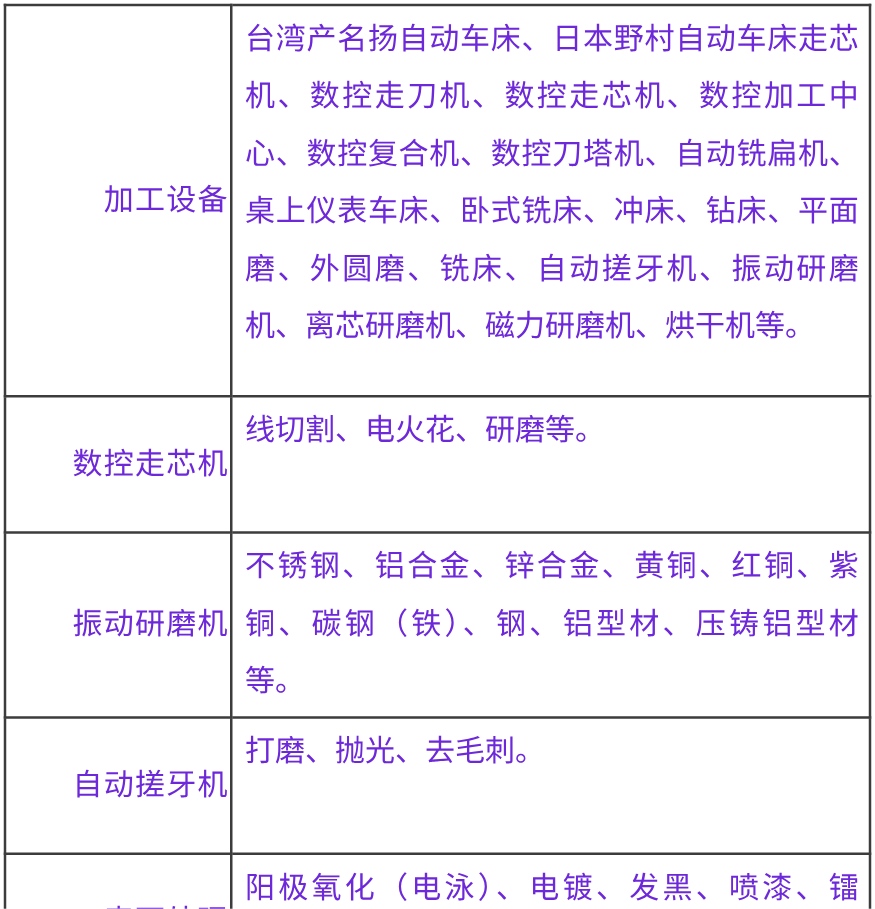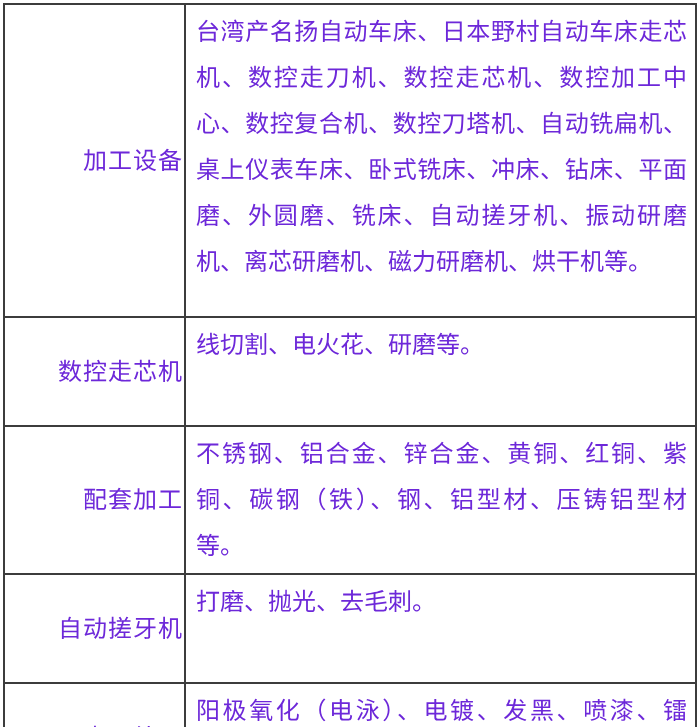--- a/index.html
+++ b/index.html
@@ -58,21 +58,21 @@
     <tbody>
       <tr class="r0">
         <td class="label-cell">加工设备</td>
         <td class="content-cell">台湾产名扬自动车床、日本野村自动车床走芯机、数控走刀机、数控走芯机、数控加工中心、数控复合机、数控刀塔机、自动铣扁机、桌上仪表车床、卧式铣床、冲床、钻床、平面磨、外圆磨、铣床、自动搓牙机、振动研磨机、离芯研磨机、磁力研磨机、烘干机等。</td>
       </tr>
       <tr class="r1">
         <td class="label-cell">数控走芯机</td>
         <td class="content-cell">线切割、电火花、研磨等。</td>
       </tr>
       <tr class="r2">
-        <td class="label-cell">配套加工</td>
+        <td class="label-cell">振动研磨机</td>
         <td class="content-cell">不锈钢、铝合金、锌合金、黄铜、红铜、紫铜、碳钢（铁）、钢、铝型材、压铸铝型材等。</td>
       </tr>
       <tr class="r3">
         <td class="label-cell">自动搓牙机</td>
         <td class="content-cell">打磨、抛光、去毛刺。</td>
       </tr>
       <tr class="r4">
         <td class="label-cell">表面处理</td>
         <td class="content-cell">阳极氧化（电泳）、电镀、发黑、喷漆、镭雕、丝印、热处理等。</td>
       </tr>

